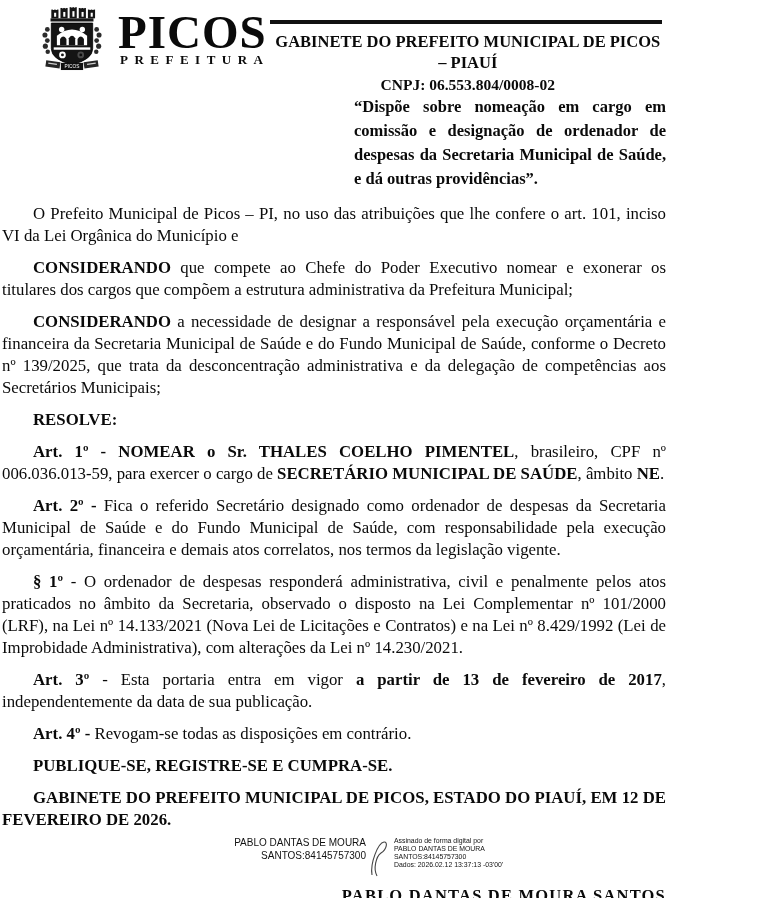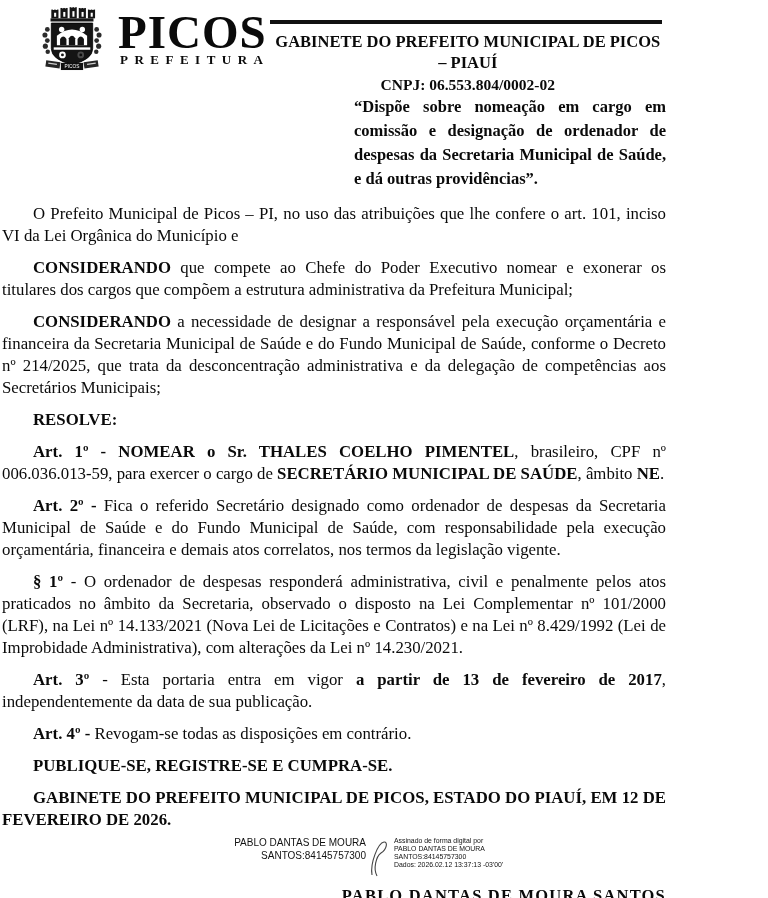--- a/index.html
+++ b/index.html
@@ -135,34 +135,34 @@
     </svg>
 
     <div class="logo-text">
       <div class="logo-title">PICOS</div>
       <div class="logo-sub">PREFEITURA</div>
     </div>
 
     <div class="header-right">
       <div class="header-rule"></div>
       <div class="office-line">GABINETE DO PREFEITO MUNICIPAL DE PICOS – PIAUÍ</div>
-      <div class="cnpj-line">CNPJ: 06.553.804/0002-02</div>
+      <div class="cnpj-line">CNPJ: 06.553.804/0008-02</div>
     </div>
   </div>
 
   <div class="content">
 
 
     <p class="ementa">“Dispõe sobre nomeação em cargo em comissão e designação de ordenador de despesas da Secretaria Municipal de Saúde, e dá outras providências”.</p>
 
     <p>O Prefeito Municipal de Picos – PI, no uso das atribuições que lhe confere o art. 101, inciso VI da Lei Orgânica do Município e</p>
 
     <p><span class="b">CONSIDERANDO</span><span> que compete ao Chefe do Poder Executivo nomear e exonerar os titulares dos cargos que compõem a estrutura administrativa da Prefeitura Municipal;</span></p>
 
-    <p><span class="b">CONSIDERANDO</span><span> a necessidade de designar a responsável pela execução orçamentária e financeira da Secretaria Municipal de Saúde e do Fundo Municipal de Saúde, conforme o Decreto nº 214/2025, que trata da desconcentração administrativa e da delegação de competências aos Secretários Municipais;</span></p>
+    <p><span class="b">CONSIDERANDO</span><span> a necessidade de designar a responsável pela execução orçamentária e financeira da Secretaria Municipal de Saúde e do Fundo Municipal de Saúde, conforme o Decreto nº 139/2025, que trata da desconcentração administrativa e da delegação de competências aos Secretários Municipais;</span></p>
 
     <p class="b">RESOLVE:</p>
 
     <p><span class="b">Art. 1º - NOMEAR o Sr. THALES COELHO PIMENTEL</span><span>, brasileiro, CPF nº 006.036.013-59, para exercer o cargo de </span><span class="b">SECRETÁRIO MUNICIPAL DE SAÚDE</span><span>, âmbito </span><span class="b">NE</span><span>.</span></p>
 
     <p><span class="b">Art. 2º -</span><span> Fica o referido Secretário designado como ordenador de despesas da Secretaria Municipal de Saúde e do Fundo Municipal de Saúde, com responsabilidade pela execução orçamentária, financeira e demais atos correlatos, nos termos da legislação vigente.</span></p>
 
     <p><span class="b">§ 1º</span><span> - O ordenador de despesas responderá administrativa, civil e penalmente pelos atos praticados no âmbito da Secretaria, observado o disposto na Lei Complementar nº 101/2000 (LRF), na Lei nº 14.133/2021 (Nova Lei de Licitações e Contratos) e na Lei nº 8.429/1992 (Lei de Improbidade Administrativa), com alterações da Lei nº 14.230/2021.</span></p>
 
     <p><span class="b">Art. 3º</span><span> - Esta portaria entra em vigor </span><span class="b">a partir de 13 de fevereiro de 2017</span><span>, independentemente da data de sua publicação.</span></p>

